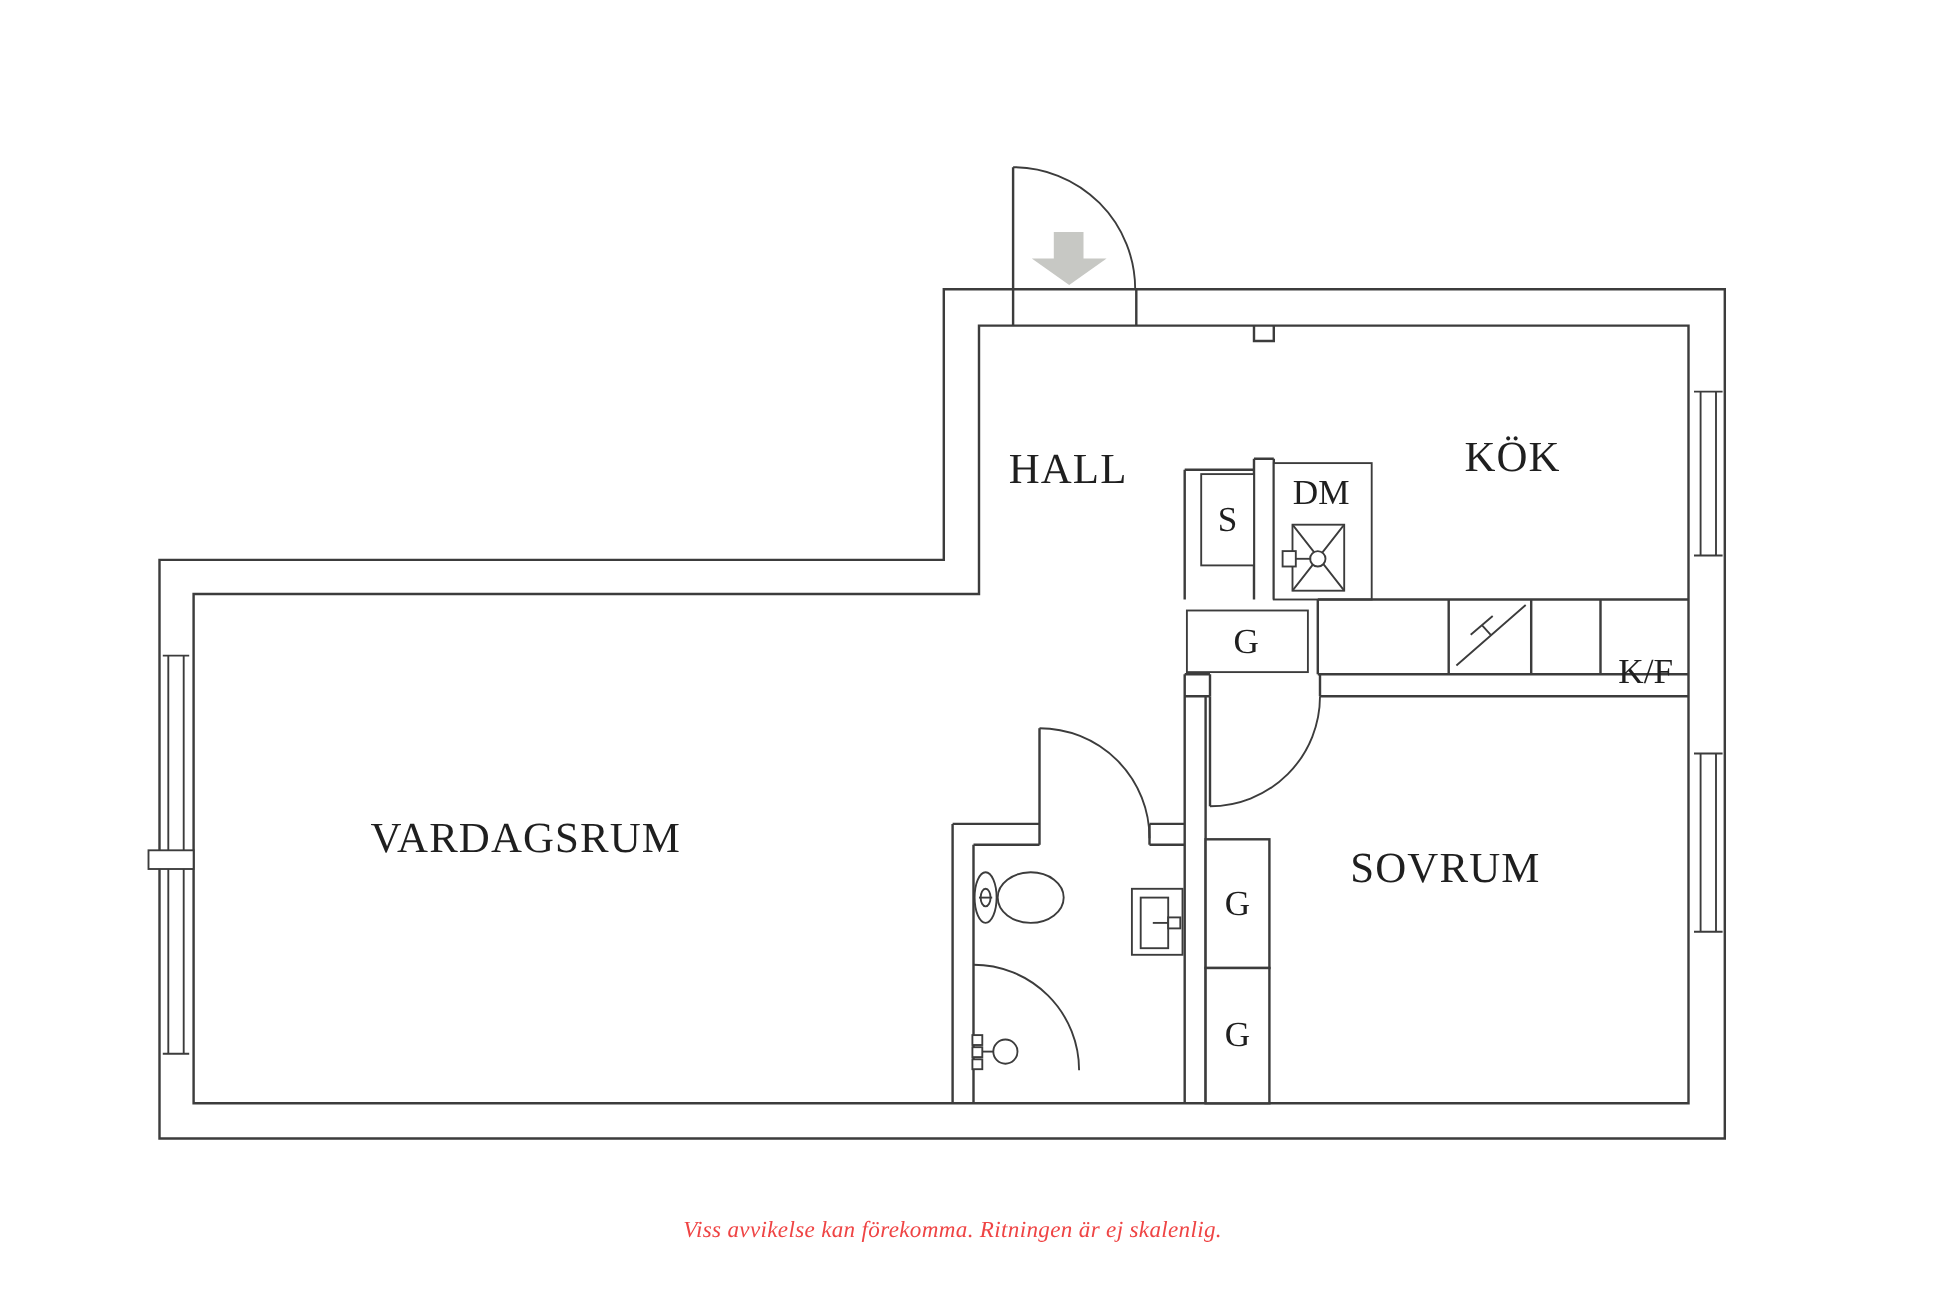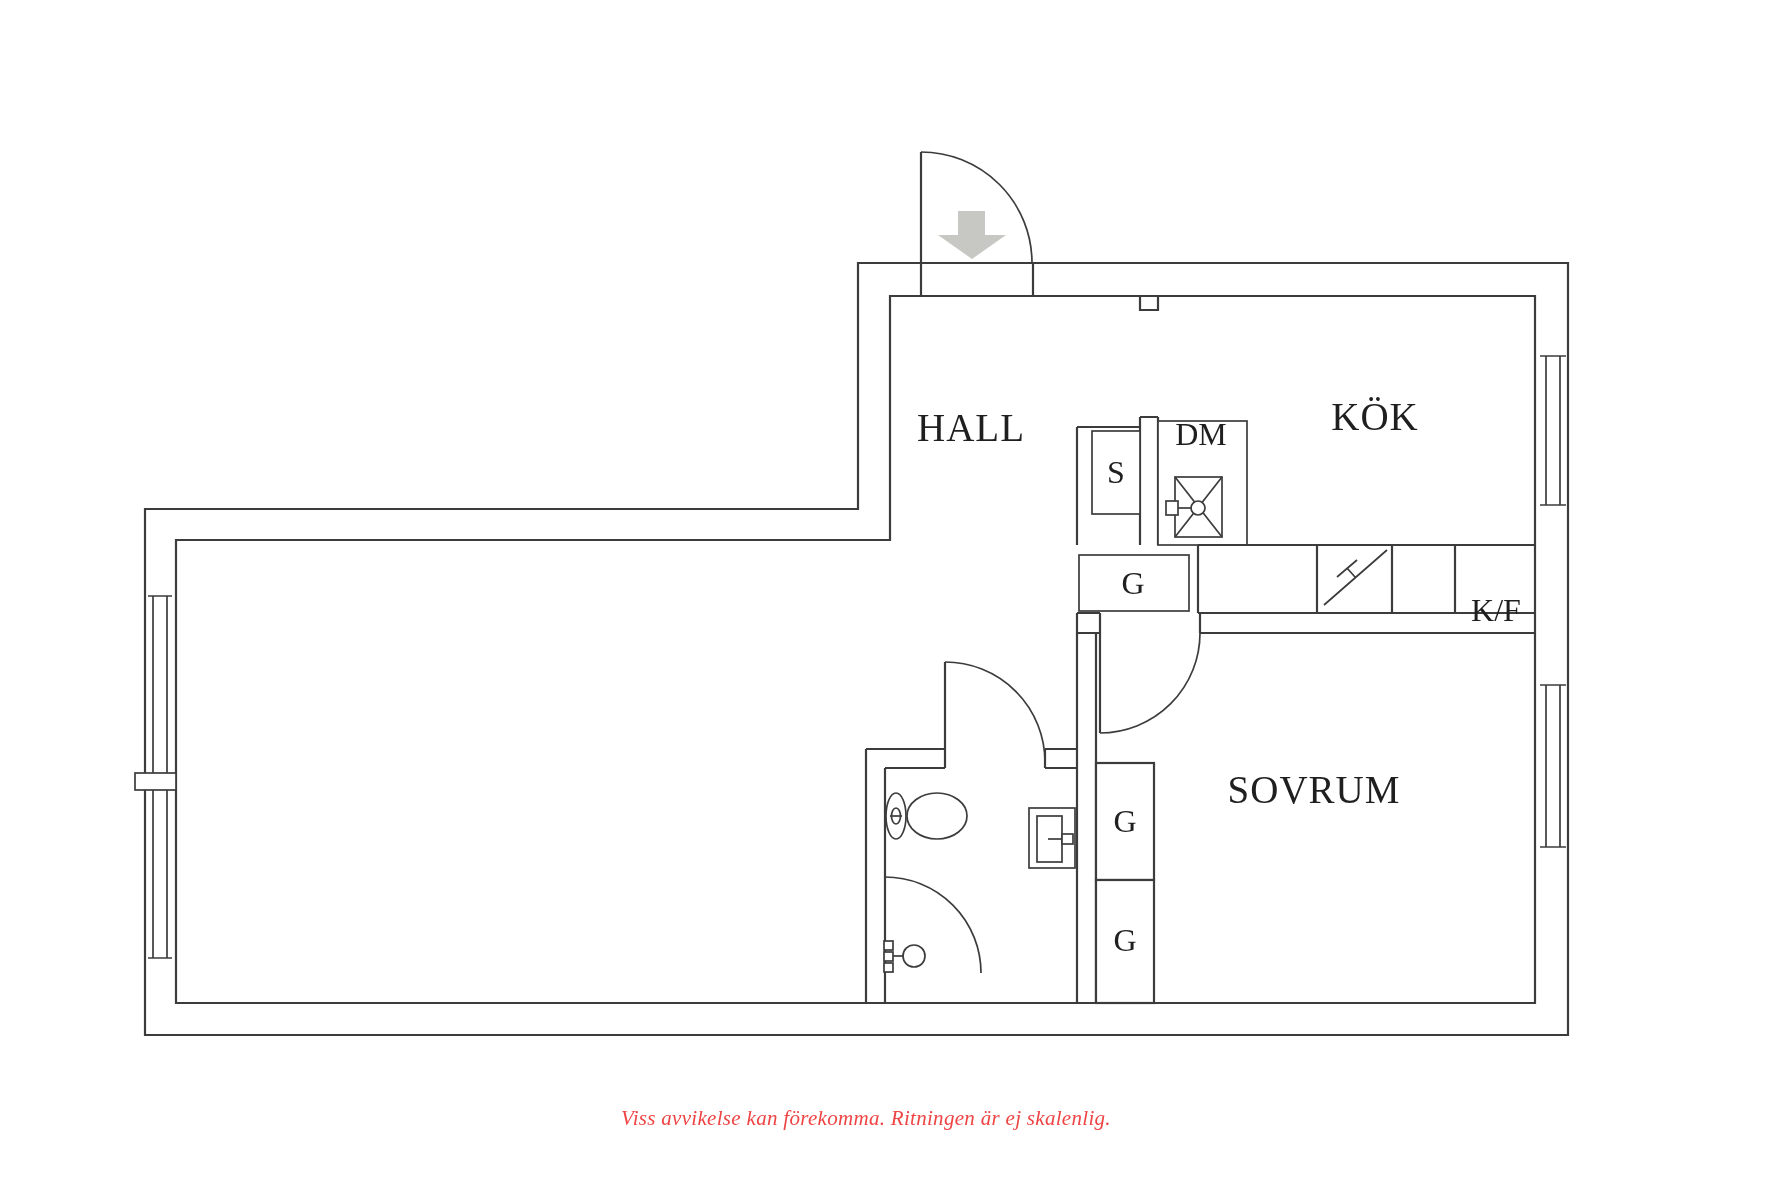--- a/index.html
+++ b/index.html
@@ -132,24 +132,25 @@
     </g>
     <g>
       <path class="ln" d="M921,152 V263 M921,263 V296 M1033,263 V296"></path>
       <path class="ln thin" d="M921,152 A111,111 0 0 1 1032,263"></path>
       <path class="arrow" d="M958,211 L985,211 L985,235 L1006,235 L972,259 L938,235 L958,235 Z"></path>
     </g>
   </svg>
 
   <div class="label room" style="left:971px;top:427px">HALL</div>
   <div class="label room" style="left:1375px;top:416px">KÖK</div>
+  <div class="label room" style="left:478px;top:762px">VARDAGSRUM</div>
   <div class="label room" style="left:1314px;top:789px">SOVRUM</div>
 
   <div class="label fixture" style="left:1116px;top:472px">S</div>
-  <div class="label fixture" style="left:1201px;top:434px">DM</div>
+  <div class="label fixture" style="left:1201px;top:447px">DM</div>
   <div class="label fixture" style="left:1133px;top:583px">G</div>
   <div class="label fixture" style="left:1496px;top:610px">K/F</div>
   <div class="label fixture" style="left:1125px;top:821px">G</div>
   <div class="label fixture" style="left:1125px;top:940px">G</div>
 
   <div class="caption" style="left:866px;top:1118px">Viss avvikelse kan förekomma. Ritningen är ej skalenlig.</div>
 
 </div>
 
 </body></html>

